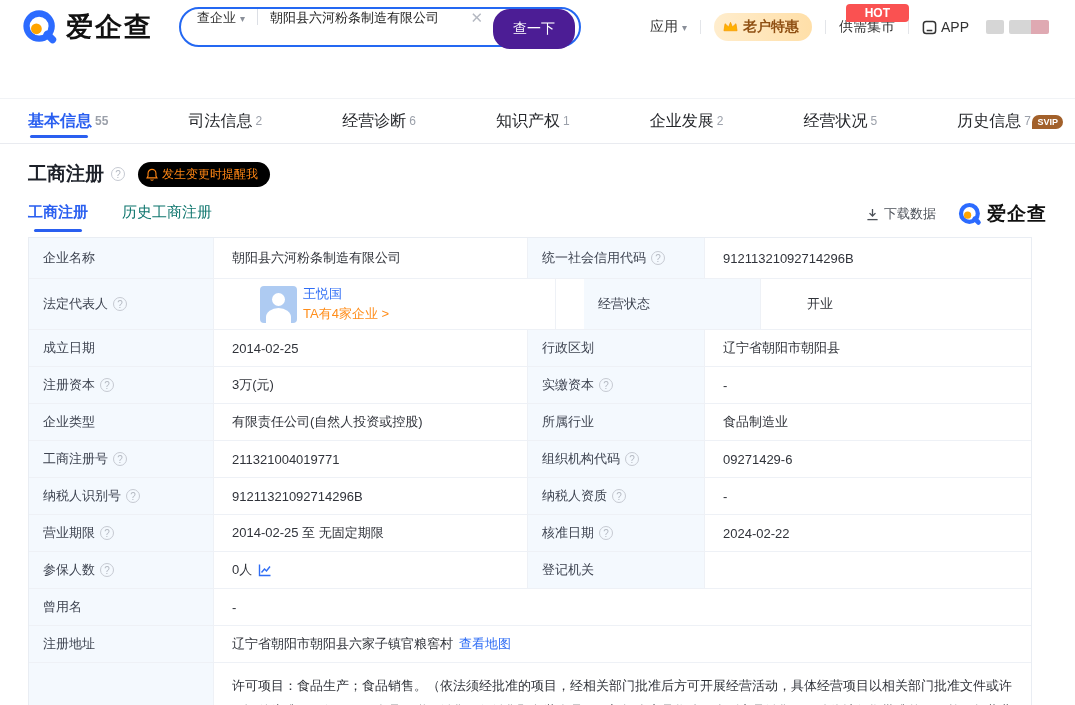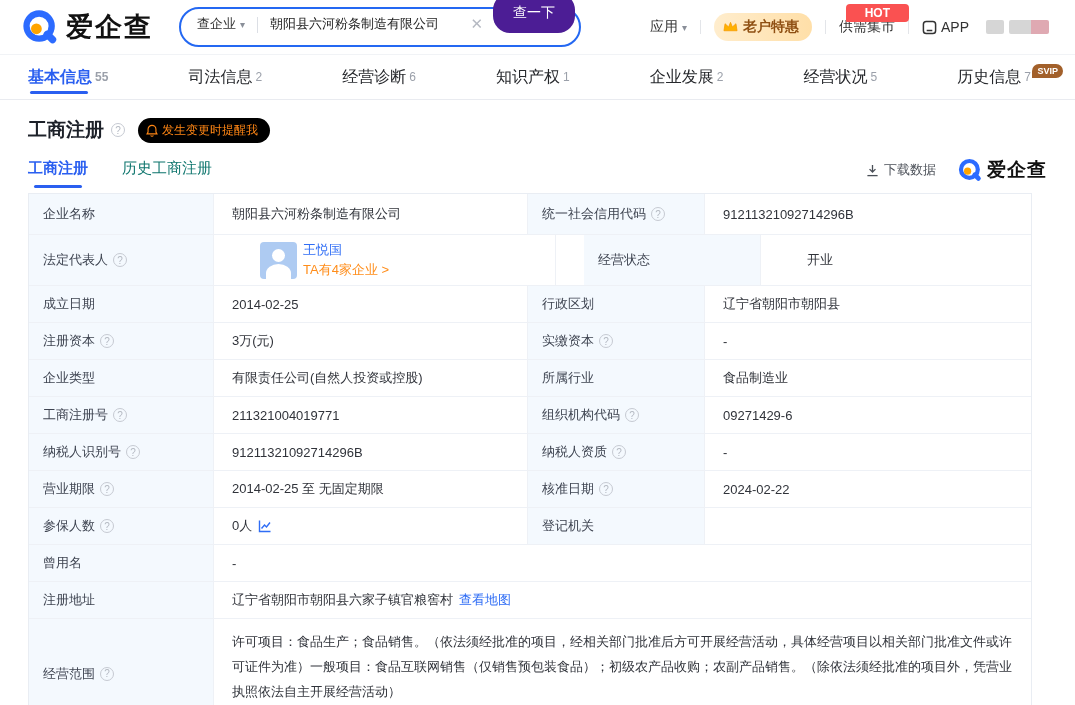--- a/index.html
+++ b/index.html
@@ -5,21 +5,21 @@
   * { margin:0; padding:0; box-sizing:border-box; }
   html,body { width:1075px; height:705px; overflow:hidden; background:#fff;
     font-family:"Liberation Sans","DejaVu Sans",sans-serif; color:#333; }
 
   
   .hdr { height:54px; display:flex; align-items:center; padding:0 26px 0 22px; }
   .logo { display:flex; align-items:center; gap:8px; }
   .logo-mark { width:36px; height:36px; }
   .logo-txt { font-size:27px; font-weight:bold; color:#111; letter-spacing:2px; }
   .searchwrap { margin-left:26px; width:402px; height:40px; border:2px solid #2468f2;
-    border-radius:22px; display:flex; align-items:flex-end; padding:0 4px 12px 16px; position:relative; }
+    border-radius:22px; display:flex; align-items:flex-start; padding:0 4px 12px 16px; position:relative; }
   .scat { font-size:13px; color:#333; display:flex; align-items:center; gap:4px; cursor:pointer; }
   .caret { font-size:10px; color:#8a8f99; }
   .sdiv { width:1px; height:16px; background:#dcdfe5; margin:0 12px; }
   .sval { flex:1; font-size:13px; color:#222; white-space:nowrap; overflow:hidden; }
   .sclear { color:#b5b9c2; font-size:15px; margin:0 10px; cursor:pointer; }
   .sbtn { height:40px; padding:0 20px; background:#4c1d95; color:#fff; border:none;
     border-radius:17px; font-size:14px; font-weight:normal; cursor:pointer; }
   .hnav { margin-left:auto; display:flex; align-items:center; gap:13px; font-size:14px; color:#333; }
   .hnav-item { display:flex; align-items:center; gap:4px; cursor:pointer; position:relative; }
   .vline { width:1px; height:14px; background:#e3e5e9; }
@@ -28,27 +28,27 @@
     color:#8f4f12; font-weight:bold; font-size:14px; cursor:pointer;text-align:right; }
   .hot { position:absolute; top:-14px; right:-14px; background:#fa5151; color:#fff;
     font-size:12px; font-weight:bold; padding:2px 19px; border-radius:4px 4px 4px 1px; }
   .redact { display:flex; gap:5px; margin-left:4px; }
   .redact i { display:block; height:14px; border-radius:2px; }
   .redact .r1 { width:18px; background:#d6d6d6; }
   .redact .r2 { width:40px; background:linear-gradient(90deg,#d6d6d6 55%,#dfa9b2 55%); }
 
   
   .tabbar { height:46px; border-top:1px solid #f1f3f6; border-bottom:1px solid #e9ebf0;
-    display:flex; align-items:center; justify-content:space-between; padding:0 44px 0 28px; }
+    display:flex; align-items:center; justify-content:space-between; padding:0 44px 0 28px;margin-top:44px; }
   .tab { position:relative; font-size:16px; color:#26282c; cursor:pointer; display:flex; align-items:flex-end; gap:3px; height:100%; align-items:center; }
   .tab .cnt { font-size:12px; color:#9ba0aa; }
   .tab.active { color:#2a5ff0; font-weight:bold; }
   .tab.active::after { content:""; position:absolute; left:2px; bottom:5px; width:58px; height:3px;
     background:#2a5ff0; border-radius:2px; }
-  .svip { position:absolute; top:9px; right:-32px; background:#a2602a; color:#fff;
+  .svip { position:absolute; top:16px; right:-32px; background:#a2602a; color:#fff;
     font-size:9px; font-weight:bold; padding:2px 5px; border-radius:7px 7px 7px 0; }
 
   
   .main { padding:0 28px; }
   .sec-title-row { margin-top:17px; display:flex; align-items:center; gap:7px; }
   .sec-title { font-size:19px; font-weight:bold; color:#1d2129; }
   .qmark { display:inline-flex; width:14px; height:14px; border:1px solid #c6cad2; border-radius:50%;
     color:#b4b9c2; font-size:10px; align-items:center; justify-content:center; flex:none; cursor:pointer; }
   .remind { margin-left:6px; display:flex; align-items:center; gap:4px; background:#000000;
     border-radius:13px; padding:4px 12px 4px 8px; color:#ff8614; font-size:12px; cursor:pointer; }

